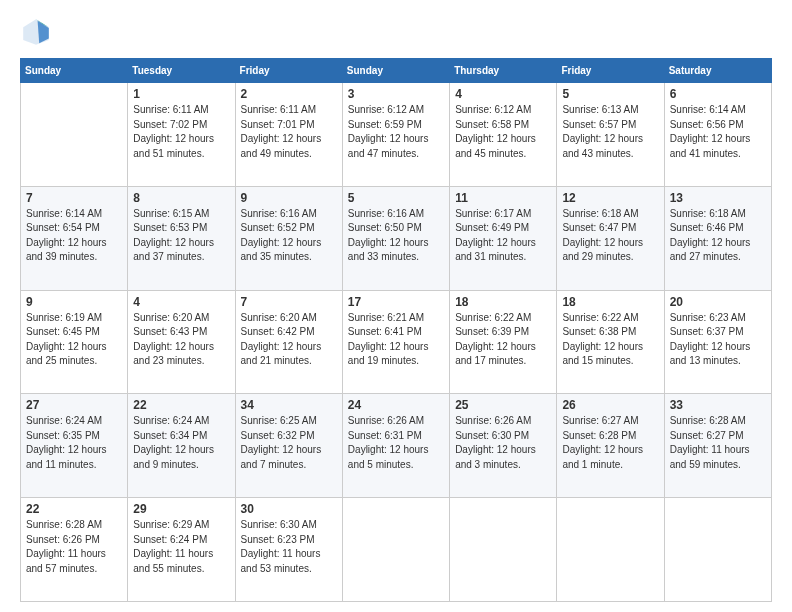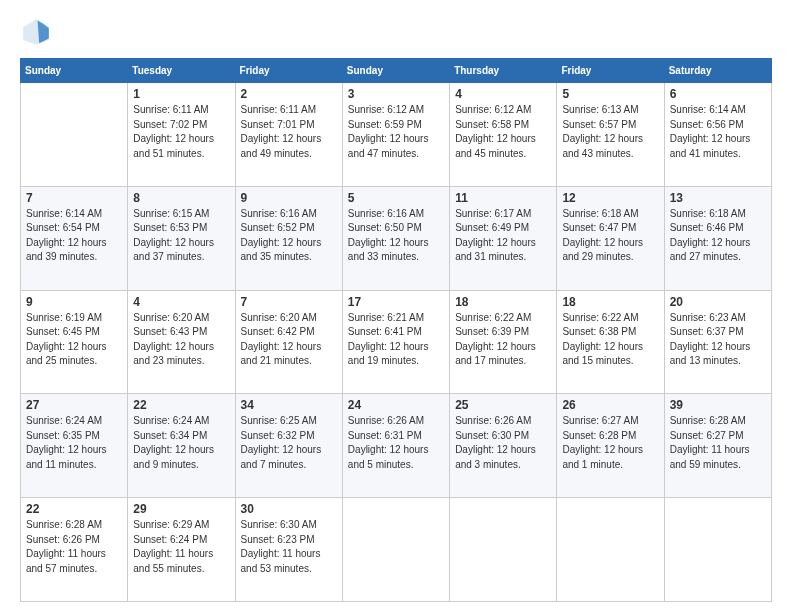--- a/index.html
+++ b/index.html
@@ -234,21 +234,21 @@
           </td>
           <td>
             <span class="day-num">25</span>
             <div class="cell-text">Sunrise: 6:26 AM<br>Sunset: 6:30 PM<br>Daylight: 12 hours and 3 minutes.</div>
           </td>
           <td>
             <span class="day-num">26</span>
             <div class="cell-text">Sunrise: 6:27 AM<br>Sunset: 6:28 PM<br>Daylight: 12 hours and 1 minute.</div>
           </td>
           <td>
-            <span class="day-num">39</span>
+            <span class="day-num">33</span>
             <div class="cell-text">Sunrise: 6:28 AM<br>Sunset: 6:27 PM<br>Daylight: 11 hours and 59 minutes.</div>
           </td>
         </tr>
         <tr>
           <td>
             <span class="day-num">22</span>
             <div class="cell-text">Sunrise: 6:28 AM<br>Sunset: 6:26 PM<br>Daylight: 11 hours and 57 minutes.</div>
           </td>
           <td>
             <span class="day-num">29</span>

